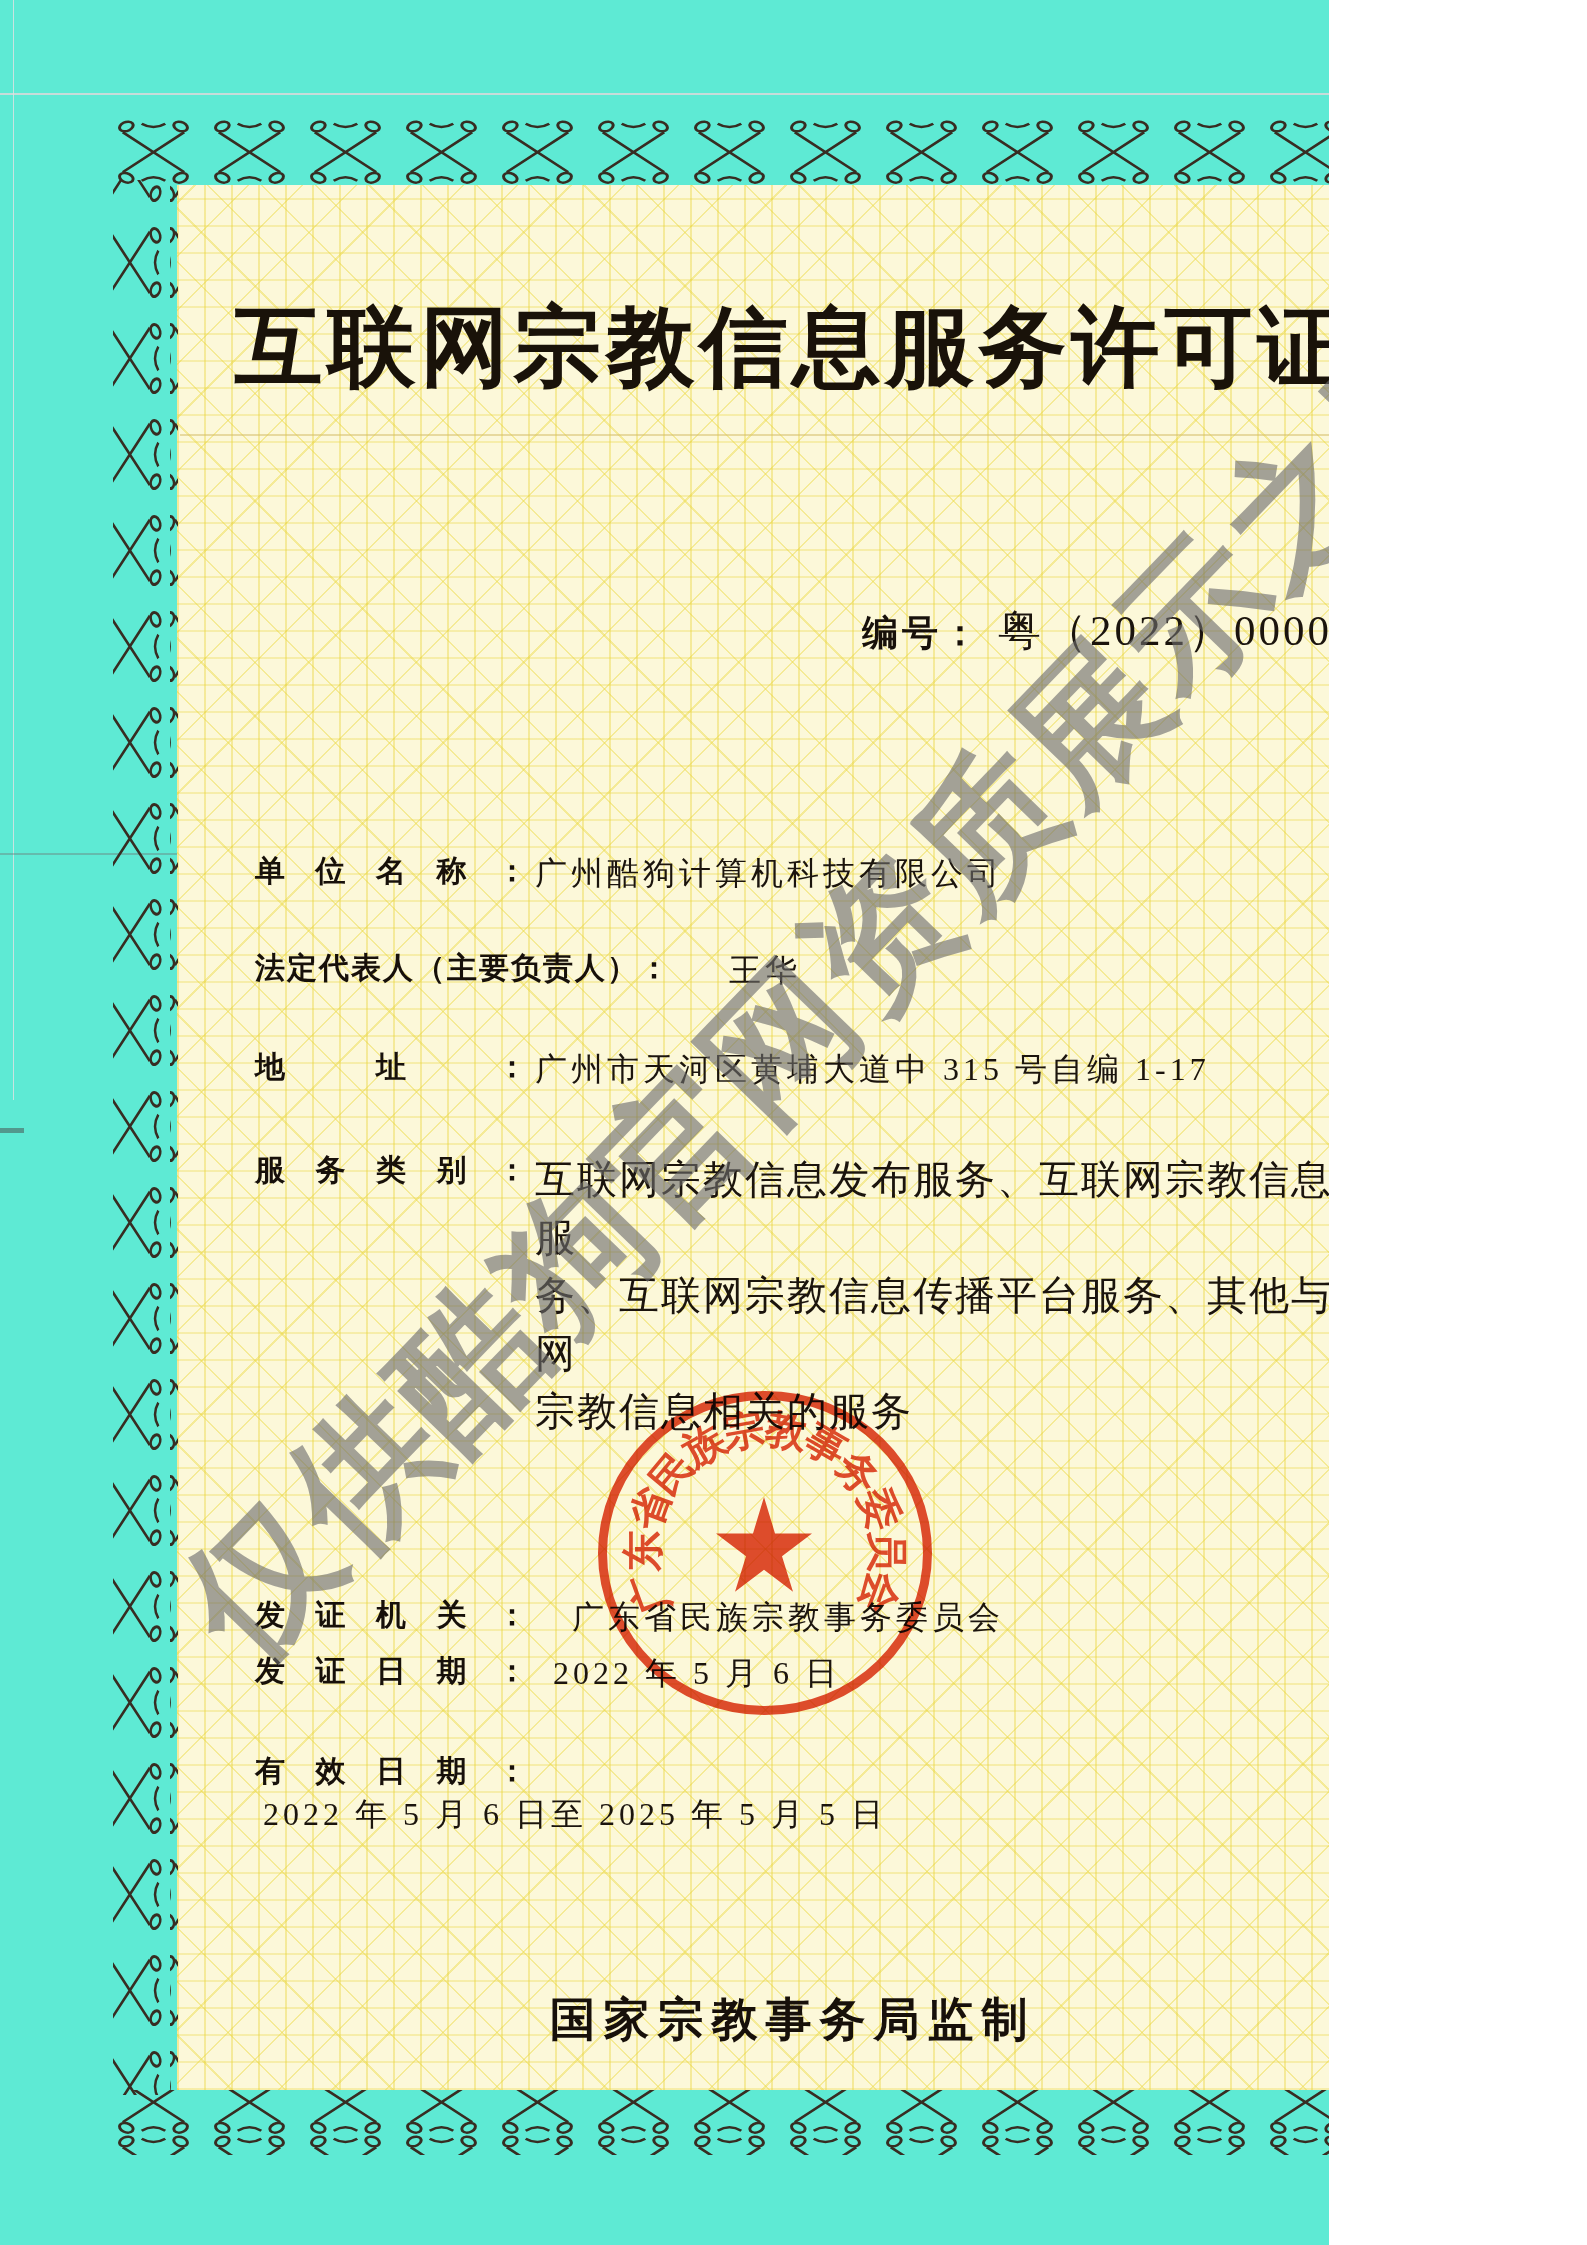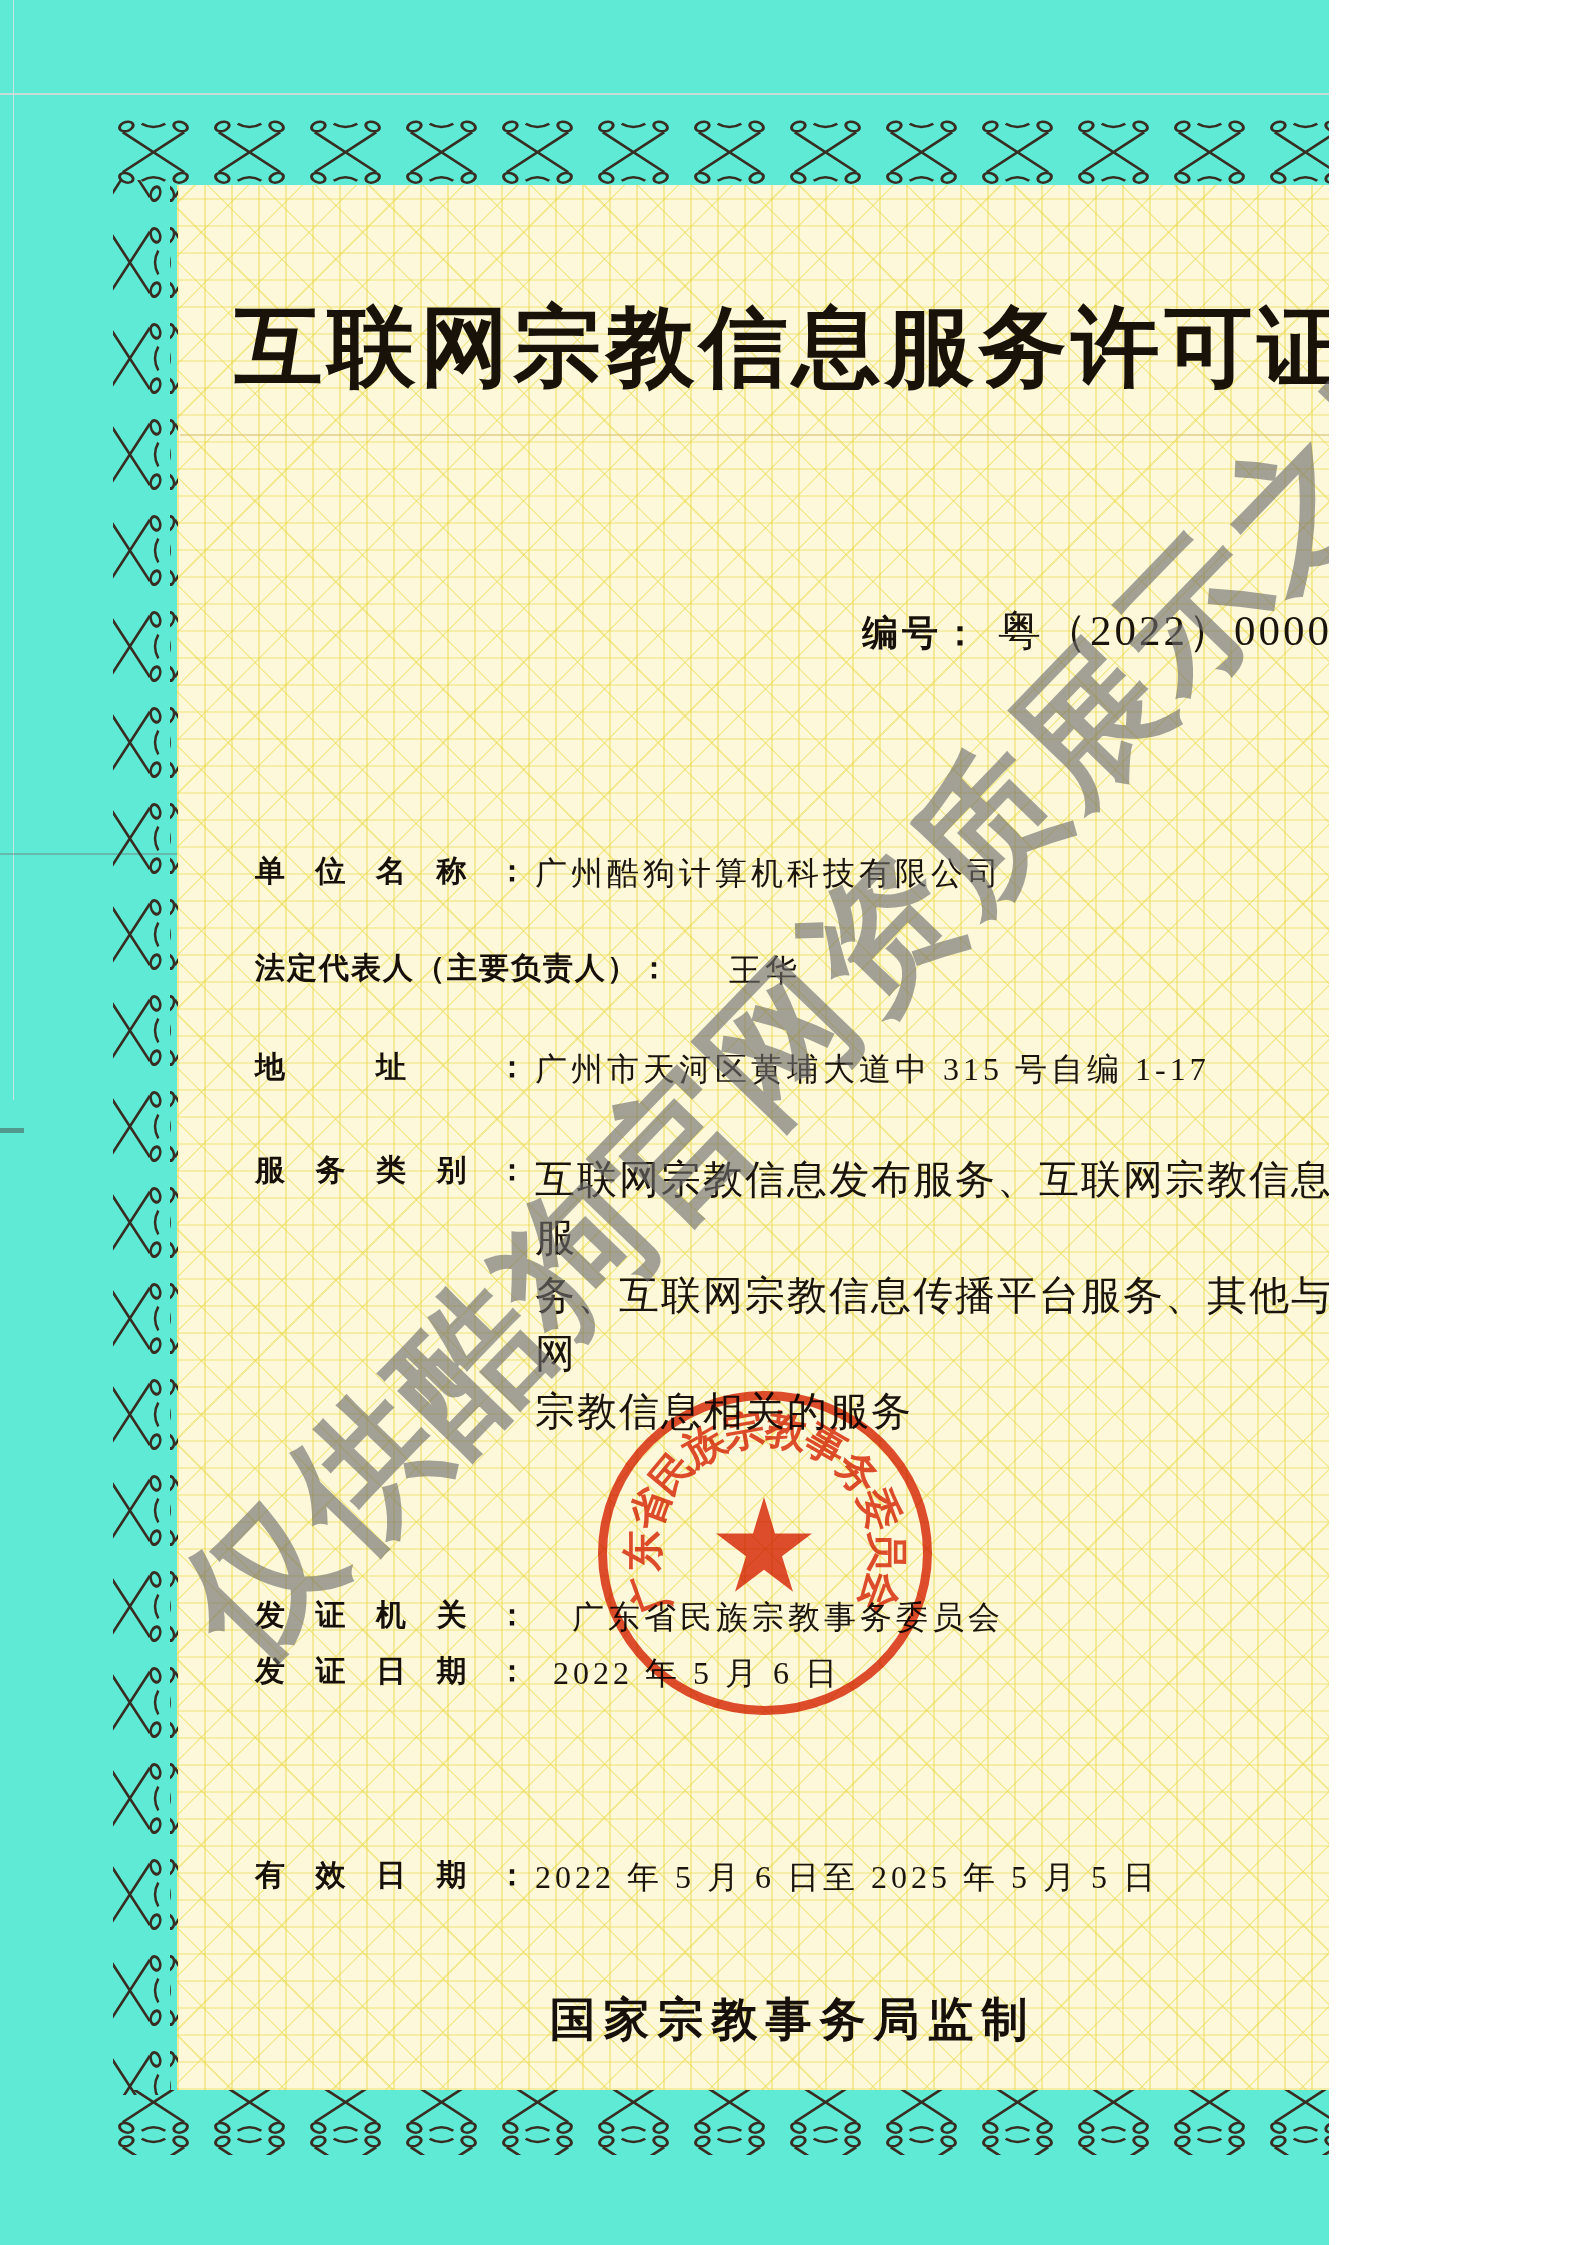--- a/index.html
+++ b/index.html
@@ -49,21 +49,21 @@
     margin-left:8px;padding-top:1px;
   }
   .row-value.wrap{white-space:pre-line;width:885px;line-height:58px;letter-spacing:2px;font-size:40px;}
   .r-unit{top:851px;}
   .r-legal{top:948px;}
   .r-addr{top:1047px;}
   .r-cat{top:1150px;}
   .r-form{top:1348px;}
   .r-issuer{top:1595px;gap:37px;}
   .r-issue-date{top:1651px;gap:18px;}
-  .r-valid-date{top:1855px;}
+  .r-valid-date{top:1751px;flex-direction:column;}
   
   .footer{
     position:absolute;left:177px;top:1946px;width:1231px;text-align:center;
     font-family:"Liberation Serif",serif;font-weight:700;font-size:46px;letter-spacing:8px;color:#17100a;margin-top:43px;
   }
   
   .seal{position:absolute;left:598px;top:1391px;width:334px;height:324px;mix-blend-mode:multiply;opacity:.9;}
   .seal-ring{position:absolute;left:0;top:0;width:316px;height:306px;border:9px solid var(--seal-red,#dd3a1b);border-radius:50%;}
   .seal-star{
     position:absolute;left:116px;top:106px;width:100px;height:104px;background:var(--seal-red,#dd3a1b);

